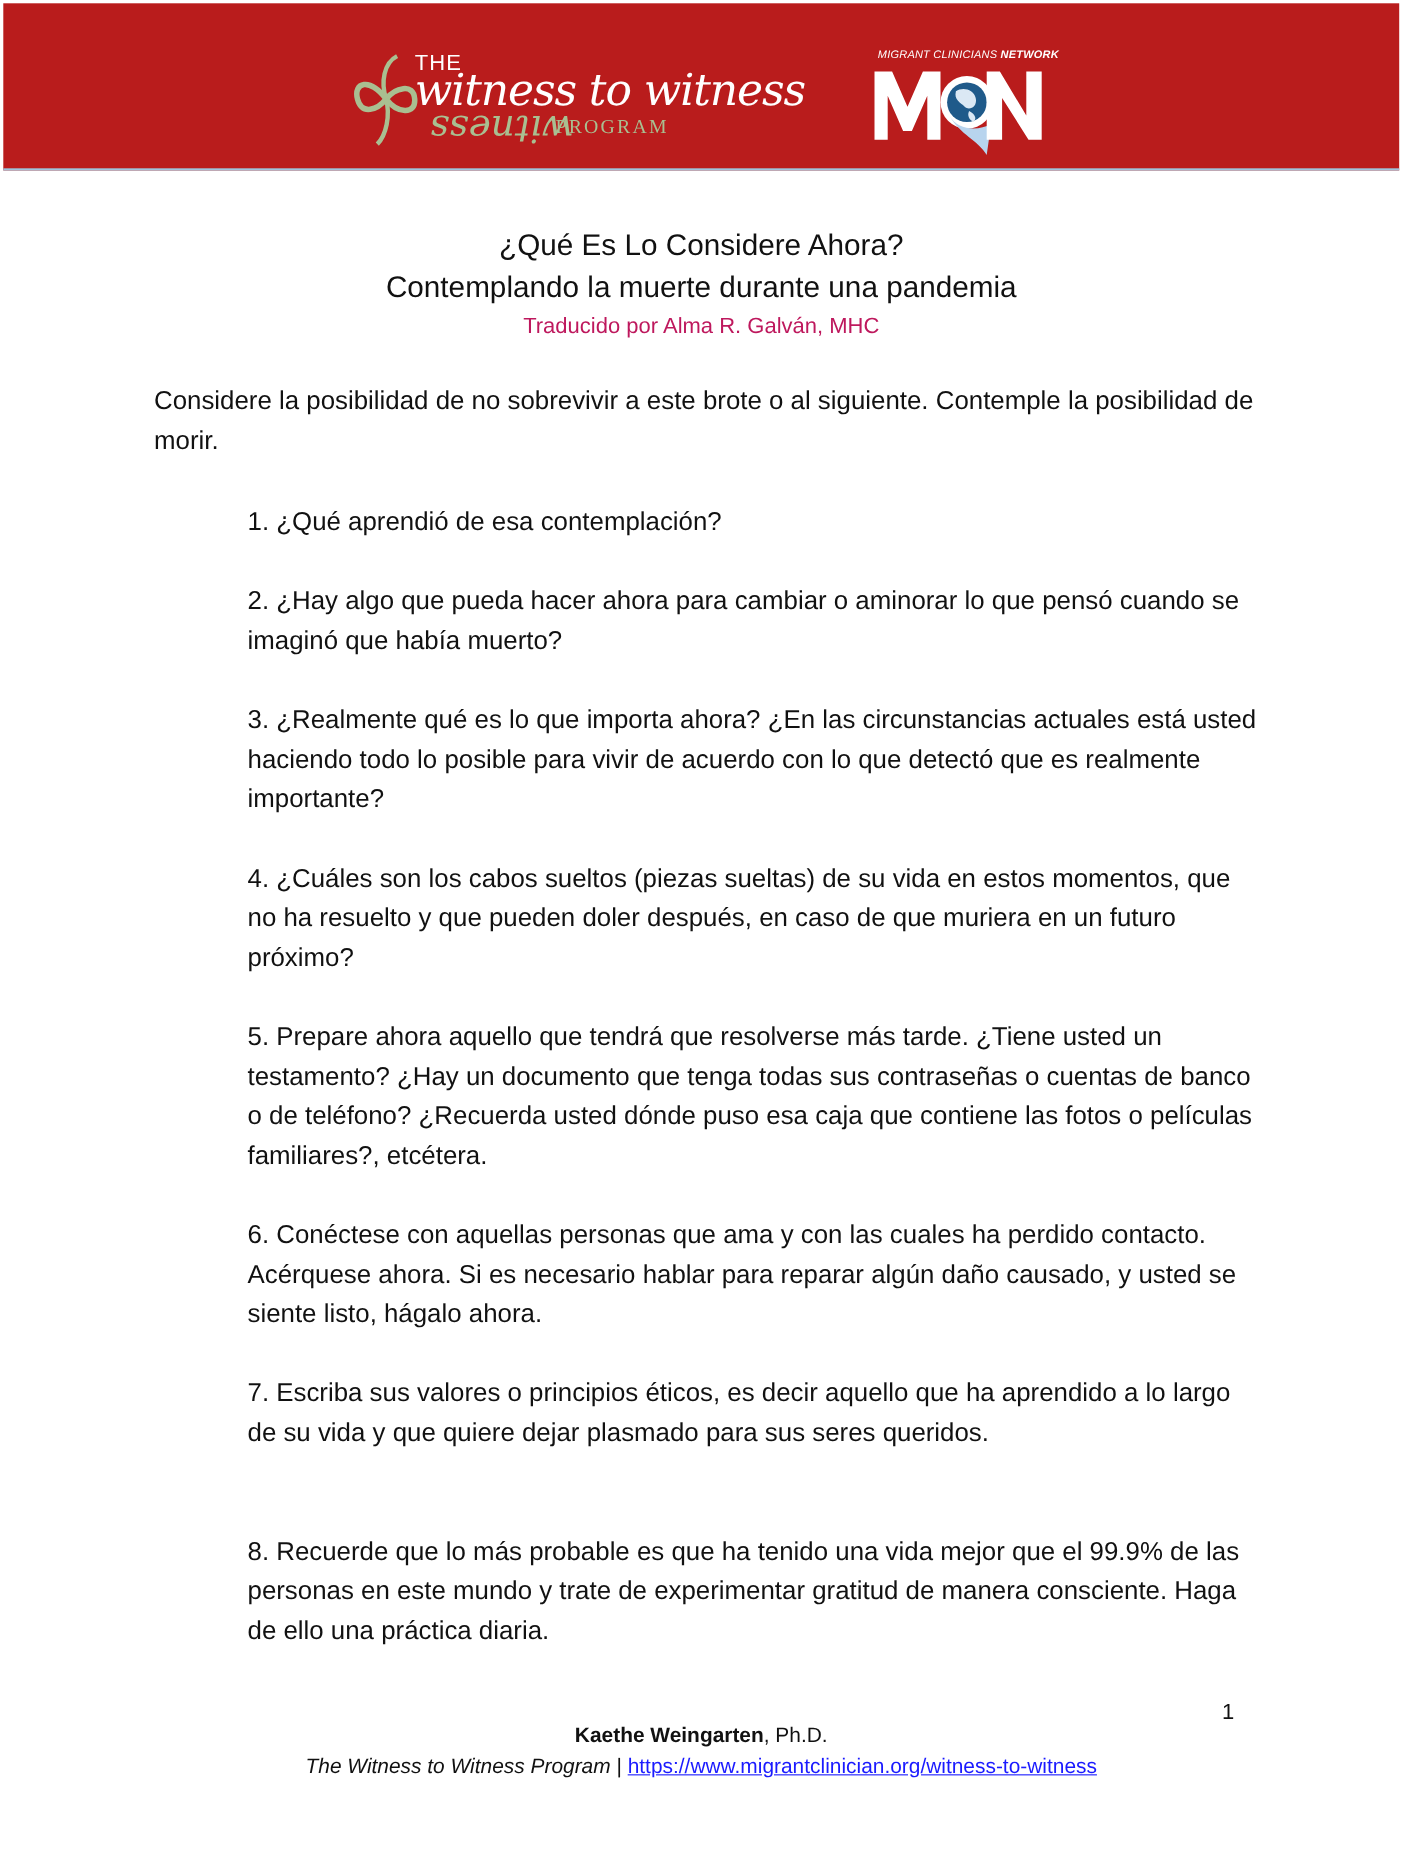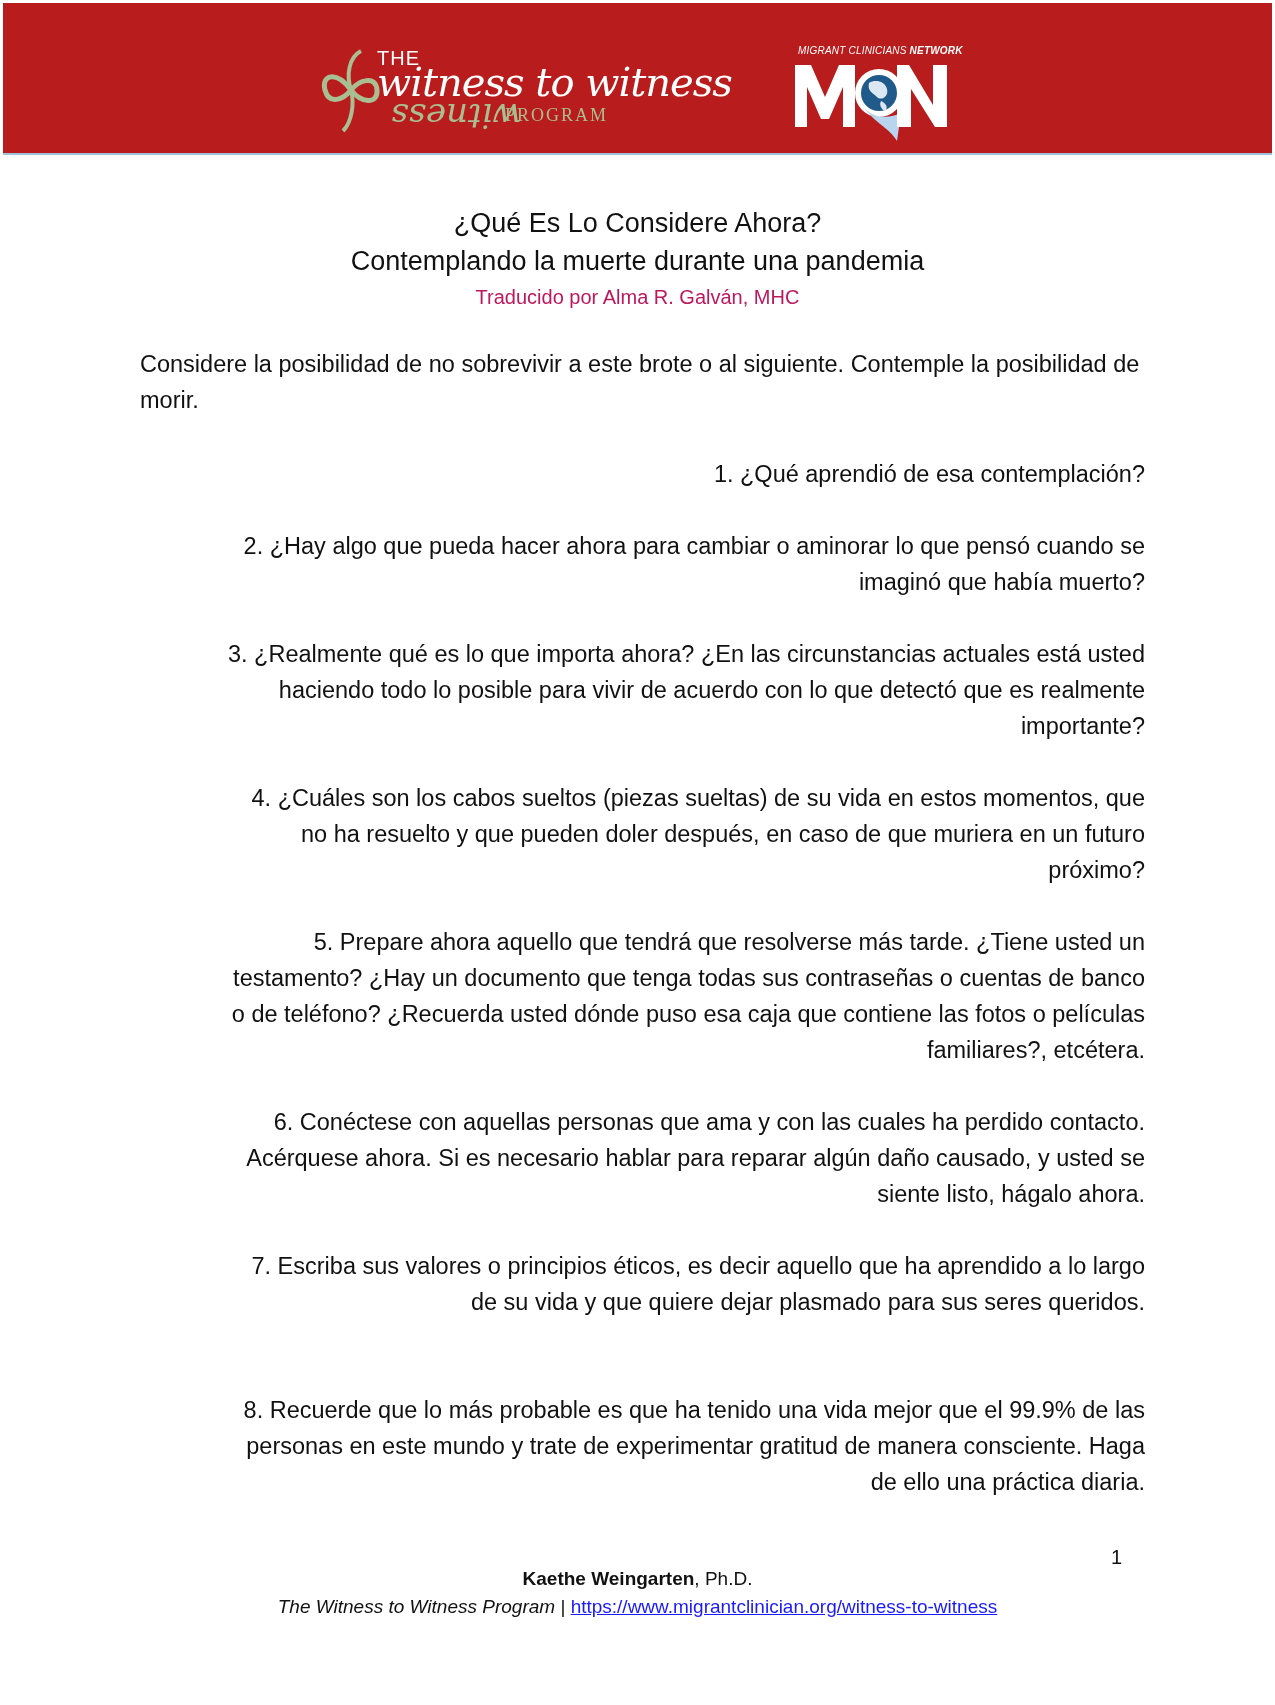--- a/index.html
+++ b/index.html
@@ -23,21 +23,21 @@
              white-space:nowrap; letter-spacing:0.2px; }
   .mcn-tag b { font-weight:bold; }
   .mcn-mark { position:absolute; left:0; top:14px; }
 
   .doc-title { position:absolute; left:0; width:1275px; text-align:center; }
   .t1 { top:208px; font-size:27px; }
   .t2 { top:246px; font-size:27px; }
   .t3 { top:286px; font-size:20px; color:#be185d; }
   .p { position:absolute; font-size:23.5px; line-height:36px; color:#111; }
   .intro { left:140px; top:346px; width:1000px; }
-  .q { left:225px; width:920px;text-align:right; }
+  .q { left:225px; width:920px; }
   .pagenum { position:absolute; left:1111px; top:1546px; font-size:20px; }
   .footer1 { position:absolute; left:0; width:1275px; top:1568px; text-align:center; font-size:19px; }
   .footer1 .name { font-weight:bold; }
   .footer2 { position:absolute; left:0; width:1275px; top:1596px; text-align:center; font-size:19px; }
   .footer2 .prog { font-style:italic; }
   .footer2 a { color:#1a1aff; text-decoration:underline; }
 </style>
 </head>
 <body>
 

